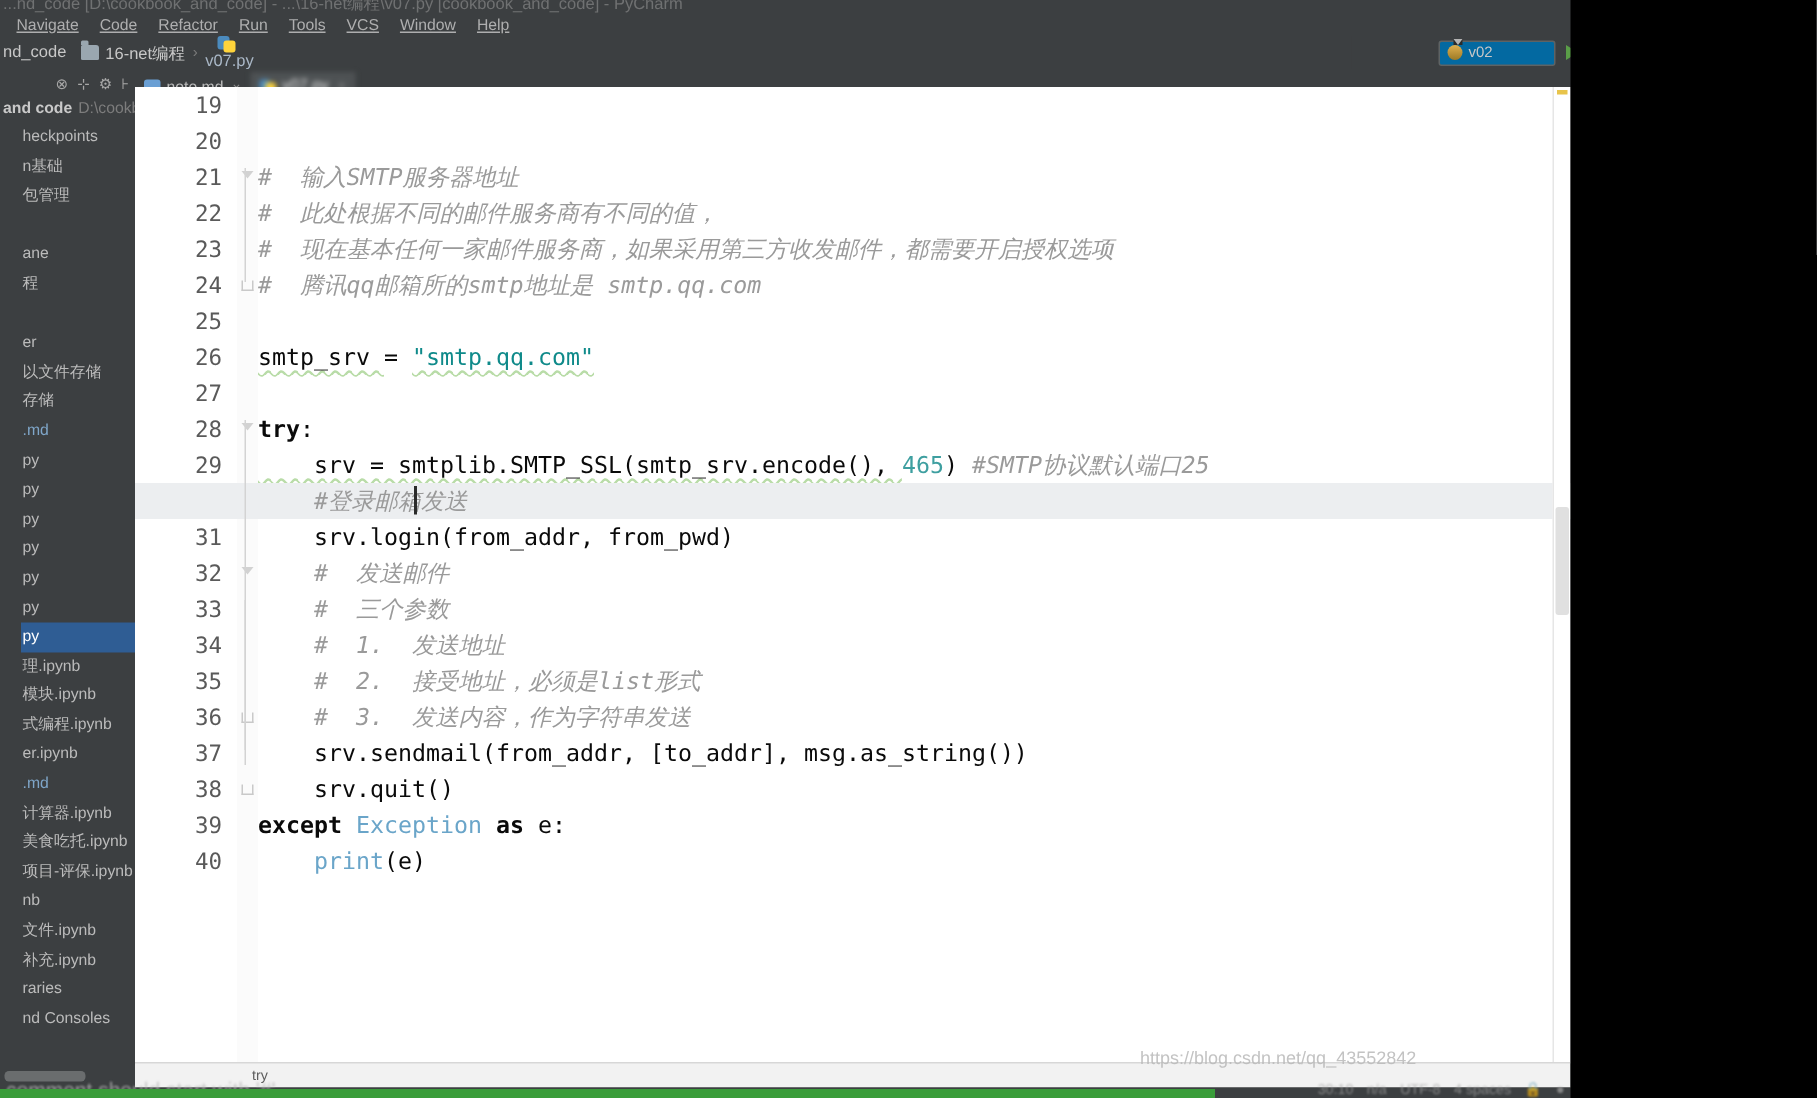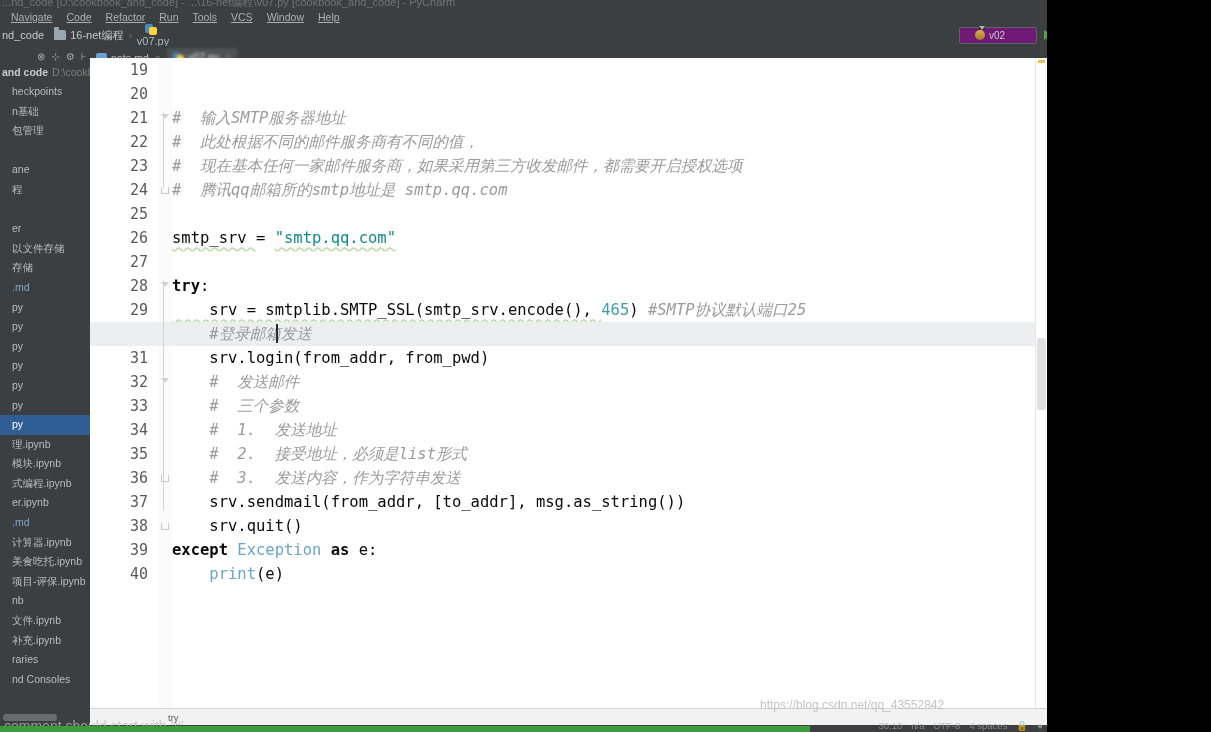--- a/index.html
+++ b/index.html
@@ -26,21 +26,21 @@
   .navbar .crumb.dim { color:#a9b7c6;flex-direction:column; }
   .crumb-sep { color:#7a7a7a; margin:0 5px; font-size:10px; }
   .folder-ico { width:12px; height:10px; background:#9aa7b0; border-radius:1px 2px 1px 1px; display:inline-block; margin-right:4px; position:relative; }
   .folder-ico:after { content:""; position:absolute; left:0; top:-3px; width:5px; height:3px; background:#9aa7b0; border-radius:1px 1px 0 0; }
   .pyfile-ico { width:12px; height:12px; margin-right:4px; display:inline-block; position:relative; }
   .pyfile-ico .b { position:absolute; left:0; top:1px; width:8px; height:9px; background:#4b8bbe; border-radius:2px; }
   .pyfile-ico .y { position:absolute; left:4px; top:4px; width:8px; height:8px; background:#ffd43b; border-radius:2px; }
 
   
   .runwidget { position:absolute; right:5px; top:24px; height:22px; display:flex; align-items:center; gap:2px; }
-  .cfgbox { display:flex; align-items:center; height:17px; background:#701a75; border:1px solid #5e6364; border-radius:2px; padding:0 15px; min-width:78px; }
+  .cfgbox { display:flex; align-items:center; height:17px; background:#0369a1; border:1px solid #5e6364; border-radius:2px; padding:0 5px; min-width:78px; }
   .cfgbox .ico { width:10px; height:10px; border-radius:50%; background:linear-gradient(#e0b050,#9c7a25); margin-right:4px; }
   .cfgbox .lbl { font-size:10px; color:#c7c7c7; flex:1; }
   .cfgbox .caret { width:0;height:0;border-left:3.5px solid transparent;border-right:3.5px solid transparent;border-top:4px solid #b4b4b4; margin-left:4px; }
   .tbtn { width:18px; height:18px; position:relative; display:inline-block; }
   .tbtn.play:after { content:""; position:absolute; left:5px; top:4px; width:0;height:0;border-left:8px solid #5a9e48; border-top:5px solid transparent; border-bottom:5px solid transparent; }
   .tbtn.debug:after { content:""; position:absolute; left:4px; top:4px; width:10px; height:10px; border-radius:50%; background:#4e9a3f; }
   .tbtn.stop:after { content:""; position:absolute; left:5px; top:5px; width:8px; height:8px; background:#7a7d7e; }
   .tbtn.gen1:after { content:"✔"; position:absolute; left:3px; top:1px; font-size:11px; color:#6fa8dc; }
   .tbtn.gen2:after { content:"⑂"; position:absolute; left:4px; top:1px; font-size:11px; color:#8fbf5a; }
   .tbtn.gen3:after { content:"⎘"; position:absolute; left:3px; top:1px; font-size:11px; color:#86898a; }
@@ -48,21 +48,21 @@
   .tbtn.search:after { content:"⌕"; position:absolute; left:3px; top:-1px; font-size:15px; color:#b8babb; }
   .tb-div { width:1px; height:13px; background:#555a5b; margin:0 3px; }
 
   
   .sidebar { position:absolute; left:0; top:46px; width:90px; height:662px; background:#3c3f41; overflow:hidden; }
   .sb-toolbar { position:absolute; left:0; top:0; width:90px; height:20px; display:flex; align-items:center; justify-content:flex-end; padding-right:4px; gap:6px; }
   .sb-toolbar .i { font-size:10px; color:#a8a8a8; }
   .sb-head { position:absolute; left:0; top:20px; width:90px; height:16px; font-size:10.5px; color:#c9c9c9; font-weight:bold; white-space:nowrap; padding-left:2px; }
   .sb-head .path { font-weight:normal; color:#7d7d7d; margin-left:4px; }
   .sb-list { position:absolute; left:0; top:36px; width:90px; }
-  .sb-item { height:19.6px; line-height:19.6px; font-size:10.5px; color:#bbbbbb; white-space:nowrap; padding-left:12px; overflow:hidden; }
+  .sb-item { height:19.6px; line-height:19.6px; font-size:10.5px; color:#bbbbbb; white-space:nowrap; padding-left:1px; overflow:hidden;margin-left:14px; }
   .sb-item.md { color:#7fa6c9; }
   .sb-item.sel { background:#2f5d94; color:#ffffff; }
   .sb-blank { height:19.6px; }
 
   
   .leftstrip { position:absolute; left:0; top:708px; width:90px; height:24px; background:#3c3f41; }
   .leftstrip .scroll { position:absolute; left:3px; top:6px; width:54px; height:7px; background:#6a6d6e; border-radius:3px; }
 
   
   .tabbar { position:absolute; left:90px; top:46px; width:957px; height:22px; background:#3c3f41; display:flex; align-items:flex-end; }

